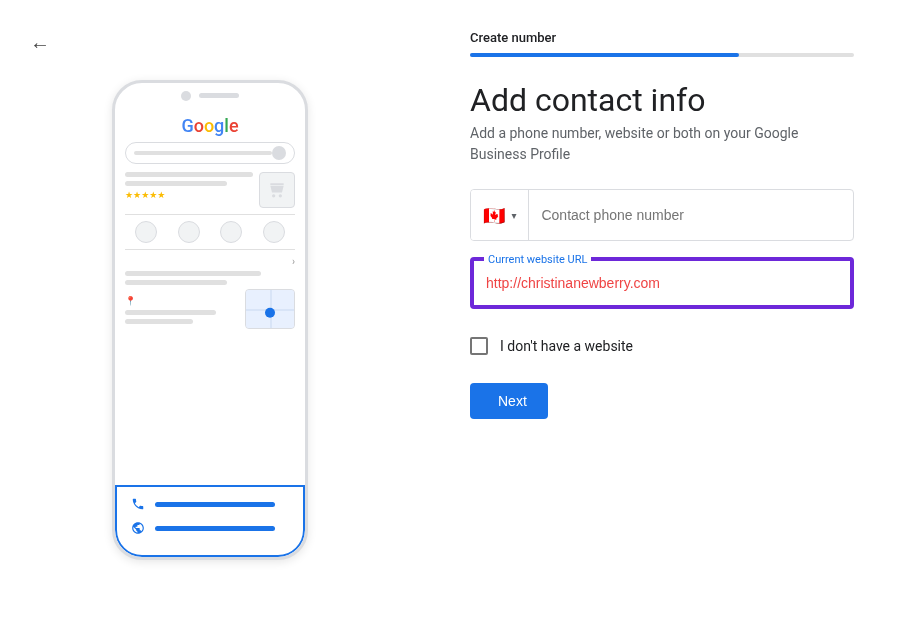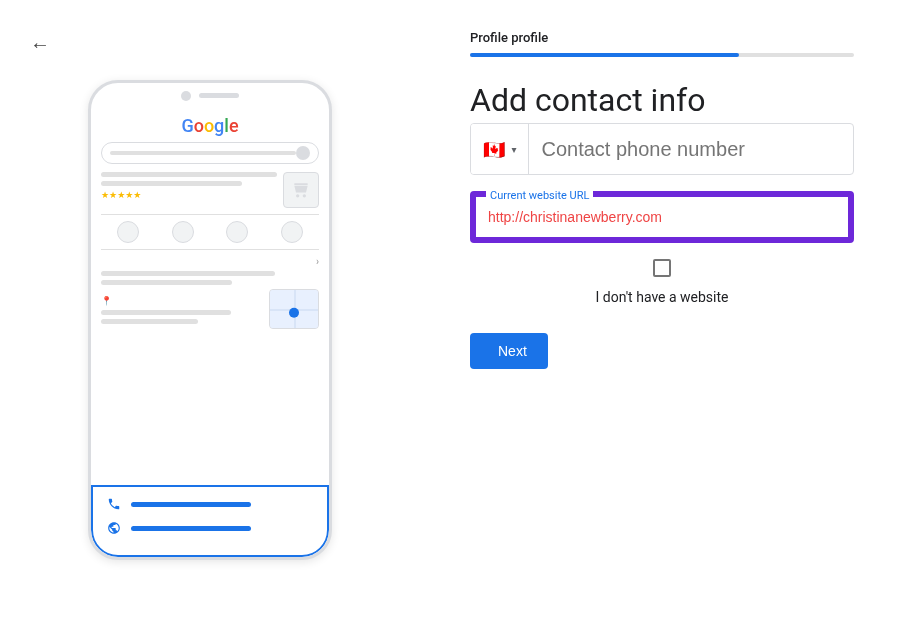--- a/index.html
+++ b/index.html
@@ -27,21 +27,21 @@
       position: absolute;
       top: 30px;
       left: 30px;
       cursor: pointer;
       font-size: 20px;
       color: #444;
     }
 
     
     .phone-mockup {
-      width: 244px;
+      width: 196px;
       height: 480px;
       border: 3px solid #dadce0;
       border-radius: 30px;
       background: #fff;
       position: relative;
       overflow: hidden;
       box-shadow: 0 2px 10px rgba(0,0,0,0.1);
       margin-top: 20px;
     }
 
@@ -297,31 +297,31 @@
     .dropdown-arrow {
       font-size: 10px;
       color: #5f6368;
     }
 
     .phone-number-input {
       flex: 1;
       border: none;
       outline: none;
       padding: 0 12px;
-      font-size: 20px;
+      font-size: 14px;
       color: #0f172a;
       background: transparent;
     }
 
     
     .website-input-wrapper {
       position: relative;
-      border: 6px solid #6d28d9;
+      border: 4px solid #6d28d9;
       border-radius: 4px;
-      margin-bottom: 16px;
+      margin-bottom: 28px;
       height: 52px;
     }
 
     .website-input-label {
       position: absolute;
       top: -8px;
       left: 10px;
       background: #fff;
       padding: 0 4px;
       font-size: 11px;
@@ -338,21 +338,20 @@
       color: #ef4444;
       background: transparent;
     }
 
     
     .checkbox-row {
       display: flex;
       align-items: center;
       gap: 12px;
       margin-bottom: 28px;
-      flex-direction: column;
     }
 
     .checkbox-box {
       width: 18px;
       height: 18px;
       border: 2px solid #757575;
       border-radius: 2px;
       cursor: pointer;
       flex-shrink: 0;
     }
@@ -467,28 +466,29 @@
         </div>
         <div class="phone-card-line shorter"></div>
       </div>
     </div>
   </div>
 </div>
 
 <div class="right-panel">
 
   <div class="progress-section">
-    <div class="progress-label">Profile profile</div>
+    <div class="progress-label">Create number</div>
     <div class="progress-bar-track">
       <div class="progress-bar-fill"></div>
     </div>
   </div>
 
   <h1 class="page-title">Add contact info</h1>
 
+  <p class="page-desc">Add a phone number, website or both on your Google Business Profile</p>
 
   <div class="phone-input-row">
     <div class="country-selector">
       <span class="flag-icon">🇨🇦</span>
       <span class="dropdown-arrow">▾</span>
     </div>
     <input type="tel" class="phone-number-input" placeholder="Contact phone number" style="">
   </div>
 
   <div class="website-input-wrapper">

